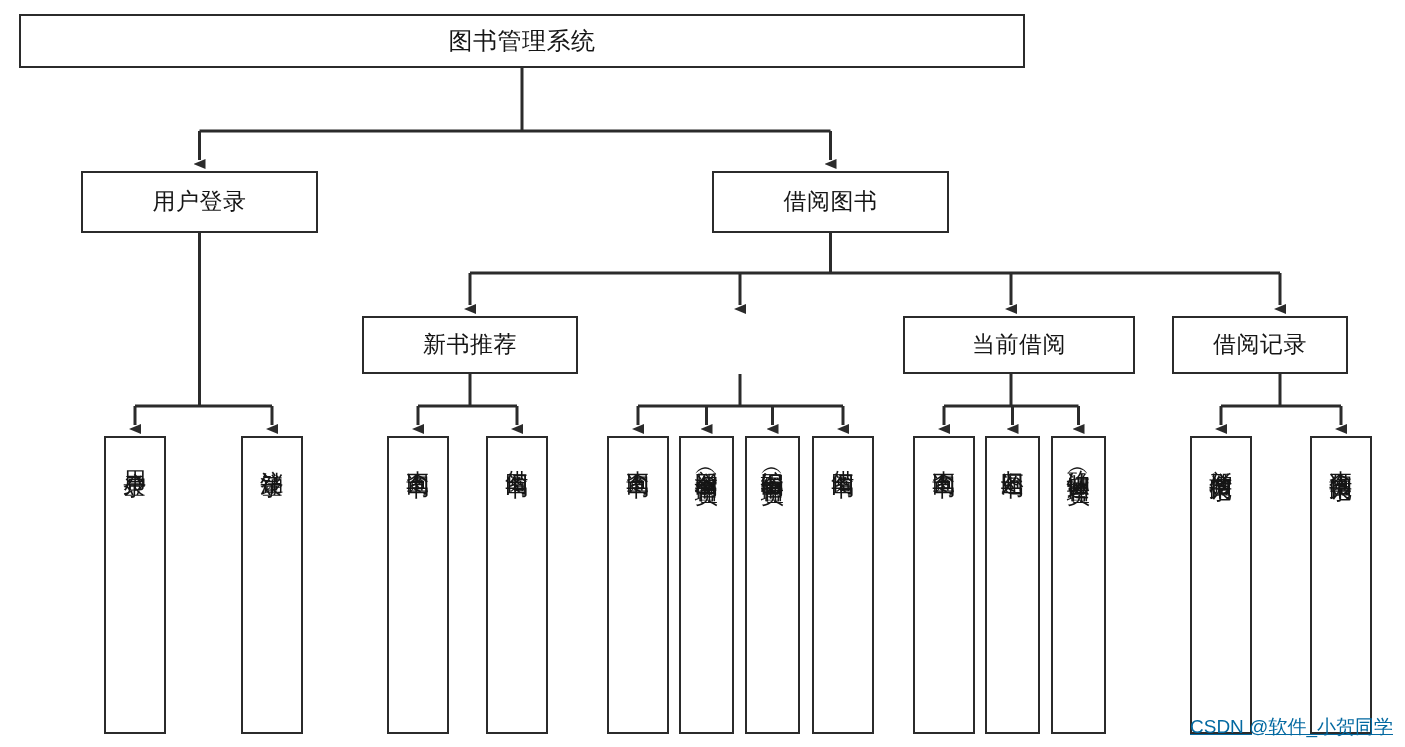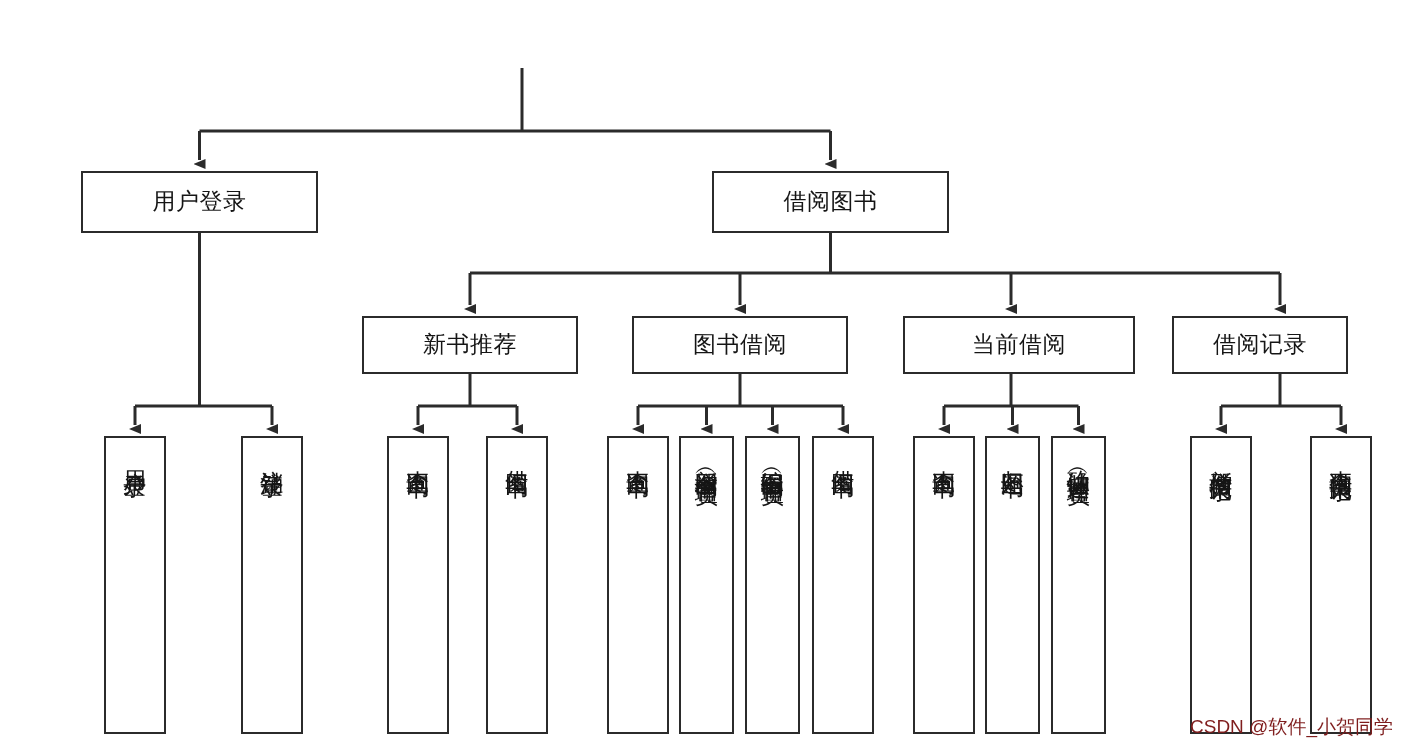--- a/index.html
+++ b/index.html
@@ -59,24 +59,25 @@
     writing-mode: vertical-rl;
     text-orientation: upright;
     font-size: 23px;
     line-height: 1.15;
     letter-spacing: 2px;
     white-space: nowrap;
   }
   .watermark {
     position: absolute;
     font-size: 19px;
-    color: #7f1d1d;
+    color: #0369a1;
     white-space: nowrap;
     z-index: 3;
     font-family: "Liberation Sans", "DejaVu Sans", sans-serif;
+    text-decoration: underline;
   }
 </style>
 </head>
 <body>
 
 <div id="canvas">
 
   <svg id="wires" viewBox="0 0 1405 747" preserveAspectRatio="none" aria-hidden="true">
     <defs>
       <marker id="arrow" markerWidth="10" markerHeight="12" refX="1" refY="6" orient="auto" markerUnits="userSpaceOnUse">
@@ -113,33 +114,33 @@
         <path d="M944,406 L944,425" marker-end="url(#arrow)"></path>
         <path d="M1012.5,406 L1012.5,425" marker-end="url(#arrow)"></path>
         <path d="M1078.5,406 L1078.5,425" marker-end="url(#arrow)"></path>
         <path d="M1280,374 L1280,406"></path>
         <path d="M1221,406 L1341,406"></path>
         <path d="M1221,406 L1221,425" marker-end="url(#arrow)"></path>
         <path d="M1341,406 L1341,425" marker-end="url(#arrow)"></path>
       </g>
   </svg>
 
+  <div class="node root h" id="n-root" style="left: 19px; top: 14px; width: 1006px; height: 54px;">
+    <span class="label">图书管理系统</span>
+  </div>
 
   <div class="node h" id="n-l2-0" style="left: 81px; top: 171px; width: 237px; height: 62px;">
     <span class="label">用户登录</span>
   </div>
   <div class="node h" id="n-l2-1" style="left: 712px; top: 171px; width: 237px; height: 62px;">
     <span class="label">借阅图书</span>
   </div>
 
   <div class="node h" id="n-l3-0" style="left: 362px; top: 316px; width: 216px; height: 58px;">
     <span class="label">新书推荐</span>
-  </div>
-  <div class="node h" id="n-l3-1" style="left: 632px; top: 316px; width: 216px; height: 58px;">
-    <span class="label">图书借阅</span>
   </div>
   <div class="node h" id="n-l3-2" style="left: 903px; top: 316px; width: 232px; height: 58px;">
     <span class="label">当前借阅</span>
   </div>
   <div class="node h" id="n-l3-3" style="left: 1172px; top: 316px; width: 176px; height: 58px;">
     <span class="label">借阅记录</span>
   </div>
 
   <div class="node v" id="n-lf-0" style="left: 104px; top: 436px; width: 62px; height: 298px;">
     <span class="label">用户登录</span>

